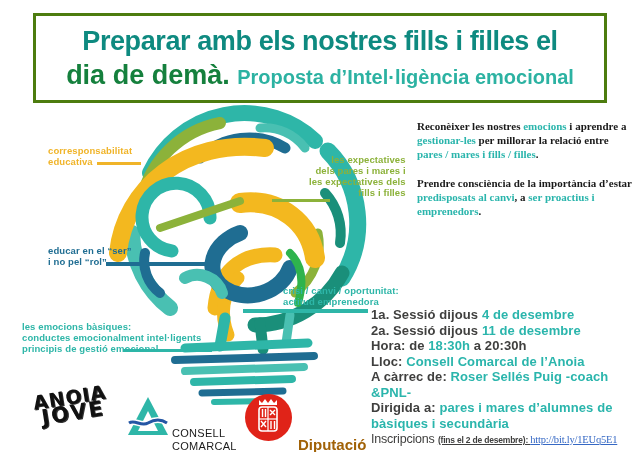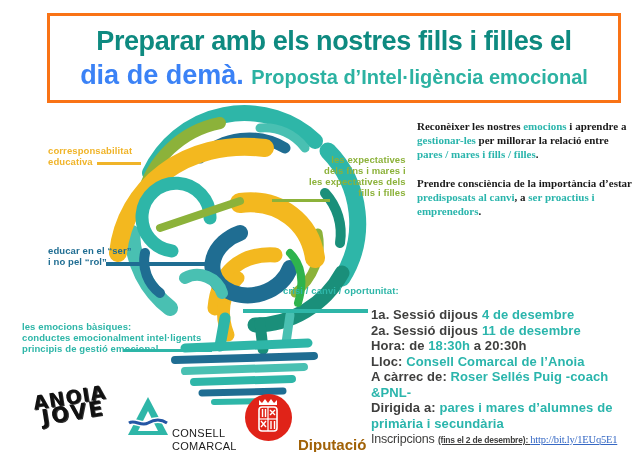--- a/index.html
+++ b/index.html
@@ -1,25 +1,25 @@
 <!DOCTYPE html>
 <html><head>
 <meta charset="utf-8">
 <style>
   html,body{margin:0;padding:0;background:#e8e8e8;}
   .poster{position:relative;width:640px;height:452px;background:#ffffff;overflow:hidden;
           font-family:"Liberation Sans",sans-serif;}
 
   
-  .header-box{position:absolute;left:47px;top:13px;width:568px;height:84px;
-              border:3px solid #f97316;display:flex;flex-direction:column;
+  .header-box{position:absolute;left:33px;top:13px;width:568px;height:84px;
+              border:3px solid #4d7c0f;display:flex;flex-direction:column;
               align-items:center;justify-content:center;background:#fff;}
   .title-line1{font-size:27px;font-weight:bold;color:#0e8a80;letter-spacing:-0.4px;white-space:nowrap;}
   .title-line2{white-space:nowrap;margin-top:3px;}
-  .title-line2 .bold{font-size:27px;font-weight:bold;color:#3b82f6;}
+  .title-line2 .bold{font-size:27px;font-weight:bold;color:#15803d;}
   .title-line2 .light{font-size:20px;font-weight:bold;color:#2cb2a2;margin-left:3px;}
 
   
   .bulb-svg{position:absolute;left:90px;top:103px;width:300px;height:305px;z-index:1;}
 
   .leader{position:absolute;z-index:5;}
   .line-yellow{left:97px;top:162px;width:44px;height:3px;background:#f0b429;}
   .line-green{left:272px;top:199px;width:58px;height:3px;background:#8cb23a;}
   .line-blue{left:106px;top:262px;width:110px;height:4px;background:#1f6d92;}
   .line-teal-right{left:243px;top:309px;width:125px;height:4px;background:#2eb6a8;}
@@ -117,49 +117,50 @@
   <div class="leader line-blue"></div>
   <div class="leader line-teal-right"></div>
   <div class="leader line-teal-left"></div>
 
   <div class="bulb-label lbl-corresponsabilitat">
     <div>corresponsabilitat</div>
     <div>educativa</div>
   </div>
   <div class="bulb-label lbl-expectatives">
     <div>les expectatives</div>
-    <div>dels fins i mares i</div>
+    <div>dels pares i mares i</div>
     <div>les expectatives dels</div>
     <div>fills i filles</div>
   </div>
   <div class="bulb-label lbl-educar">
     <div>educar en el “ser”</div>
     <div>i no pel “rol”</div>
   </div>
   <div class="bulb-label lbl-crisi">
     <div>crisi / canvi / oportunitat:</div>
+    <div>actitud emprenedora</div>
   </div>
   <div class="bulb-label lbl-emocions">
     <div>les emocions bàsiques:</div>
     <div>conductes emocionalment intel·ligents</div>
     <div>principis de gestió emocional</div>
   </div>
 
   <div class="intro">
     <p><span>Reconèixer les nostres </span><span class="teal">emocions</span><span> i aprendre a </span><span class="teal">gestionar-les</span><span> per millorar la relació entre </span><span class="teal">pares / mares i fills / filles</span><span>.</span></p>
     <p><span>Prendre consciència de la importància d’estar </span><span class="teal">predisposats al canvi</span><span>, a </span><span class="teal">ser proactius i emprenedors</span><span>.</span></p>
   </div>
 
   <div class="details">
     <div class="row"><span>1a. Sessió dijous </span><span class="teal">4 de desembre</span></div>
     <div class="row"><span>2a. Sessió dijous </span><span class="teal">11 de desembre</span></div>
     <div class="row"><span>Hora: de </span><span class="teal">18:30h</span><span> a 20:30h</span></div>
     <div class="row"><span>Lloc: </span><span class="teal">Consell Comarcal de l’Anoia</span></div>
     <div class="row"><span>A càrrec de: </span><span class="teal">Roser Sellés Puig  -coach &amp;PNL-</span></div>
-    <div class="row"><span>Dirigida a: </span><span class="teal">pares i mares d’alumnes de primària i secundària</span></div>
+    <div class="row"><span>Dirigida a: </span><span class="teal">pares i mares d’alumnes de bàsiques i secundària</span></div>
     <div class="row row-inscripcions"><span class="ins-label">Inscripcions </span><span class="ins-note">(fins el 2 de desembre): </span><a href="#" class="ins-link">http://bit.ly/1EUq5E1</a></div>
   </div>
 
   <div class="anoia-logo">
     <div class="l1">ANOIA</div>
     <div class="l2">JOVE</div>
   </div>
 
   <svg class="consell-mark" width="42" height="40" viewBox="0 0 42 40">
     <polygon points="21,1 41,39 1,39" fill="#2eb6a8"></polygon>

